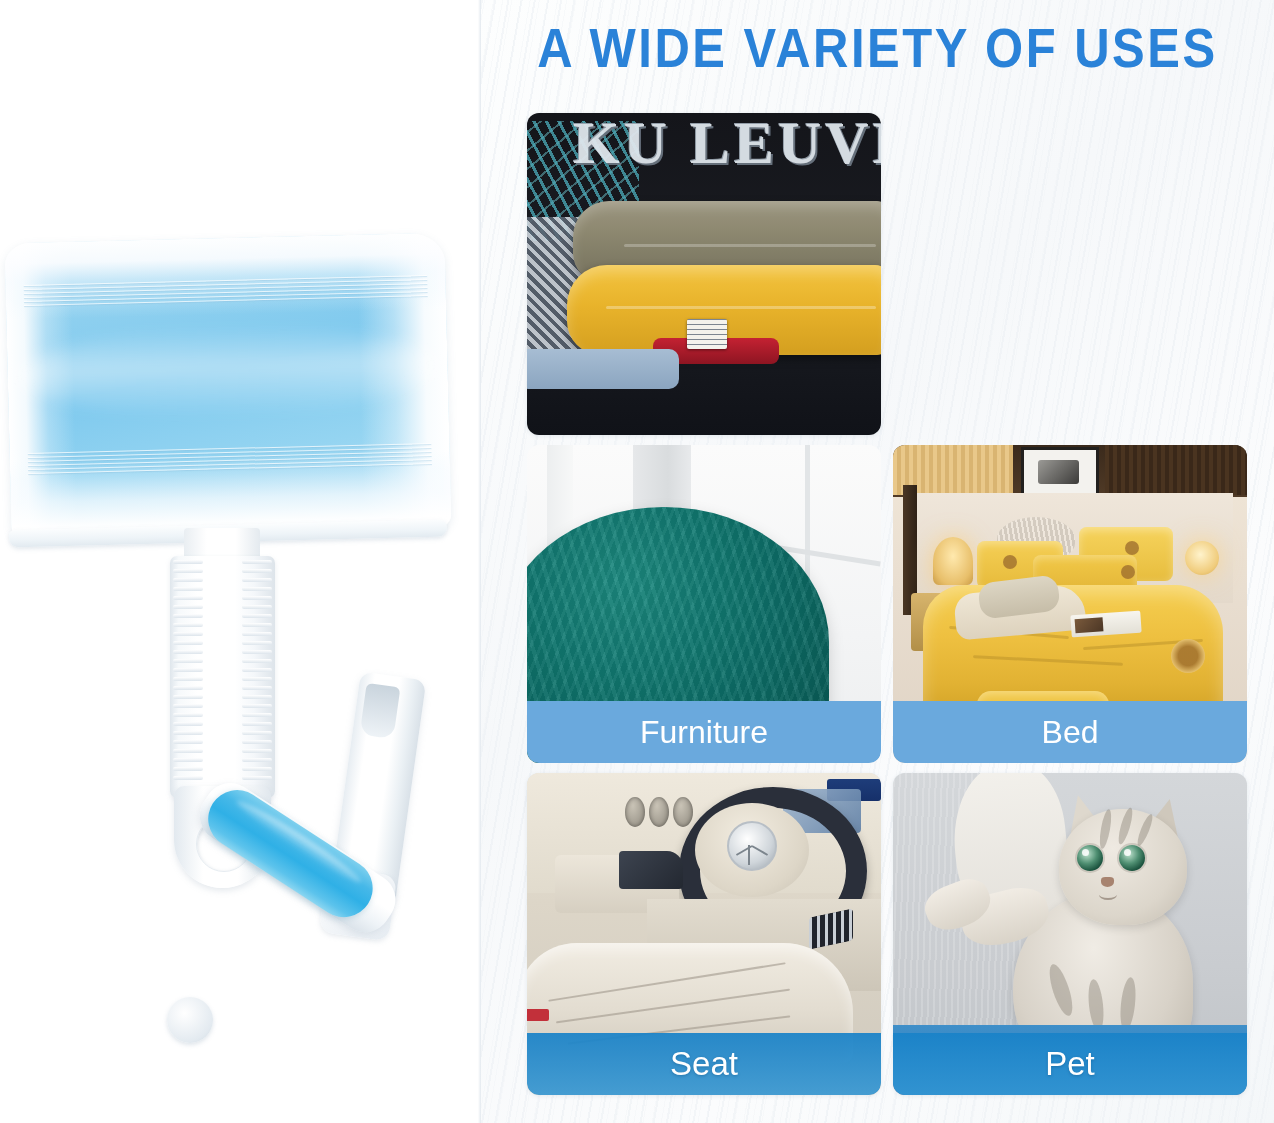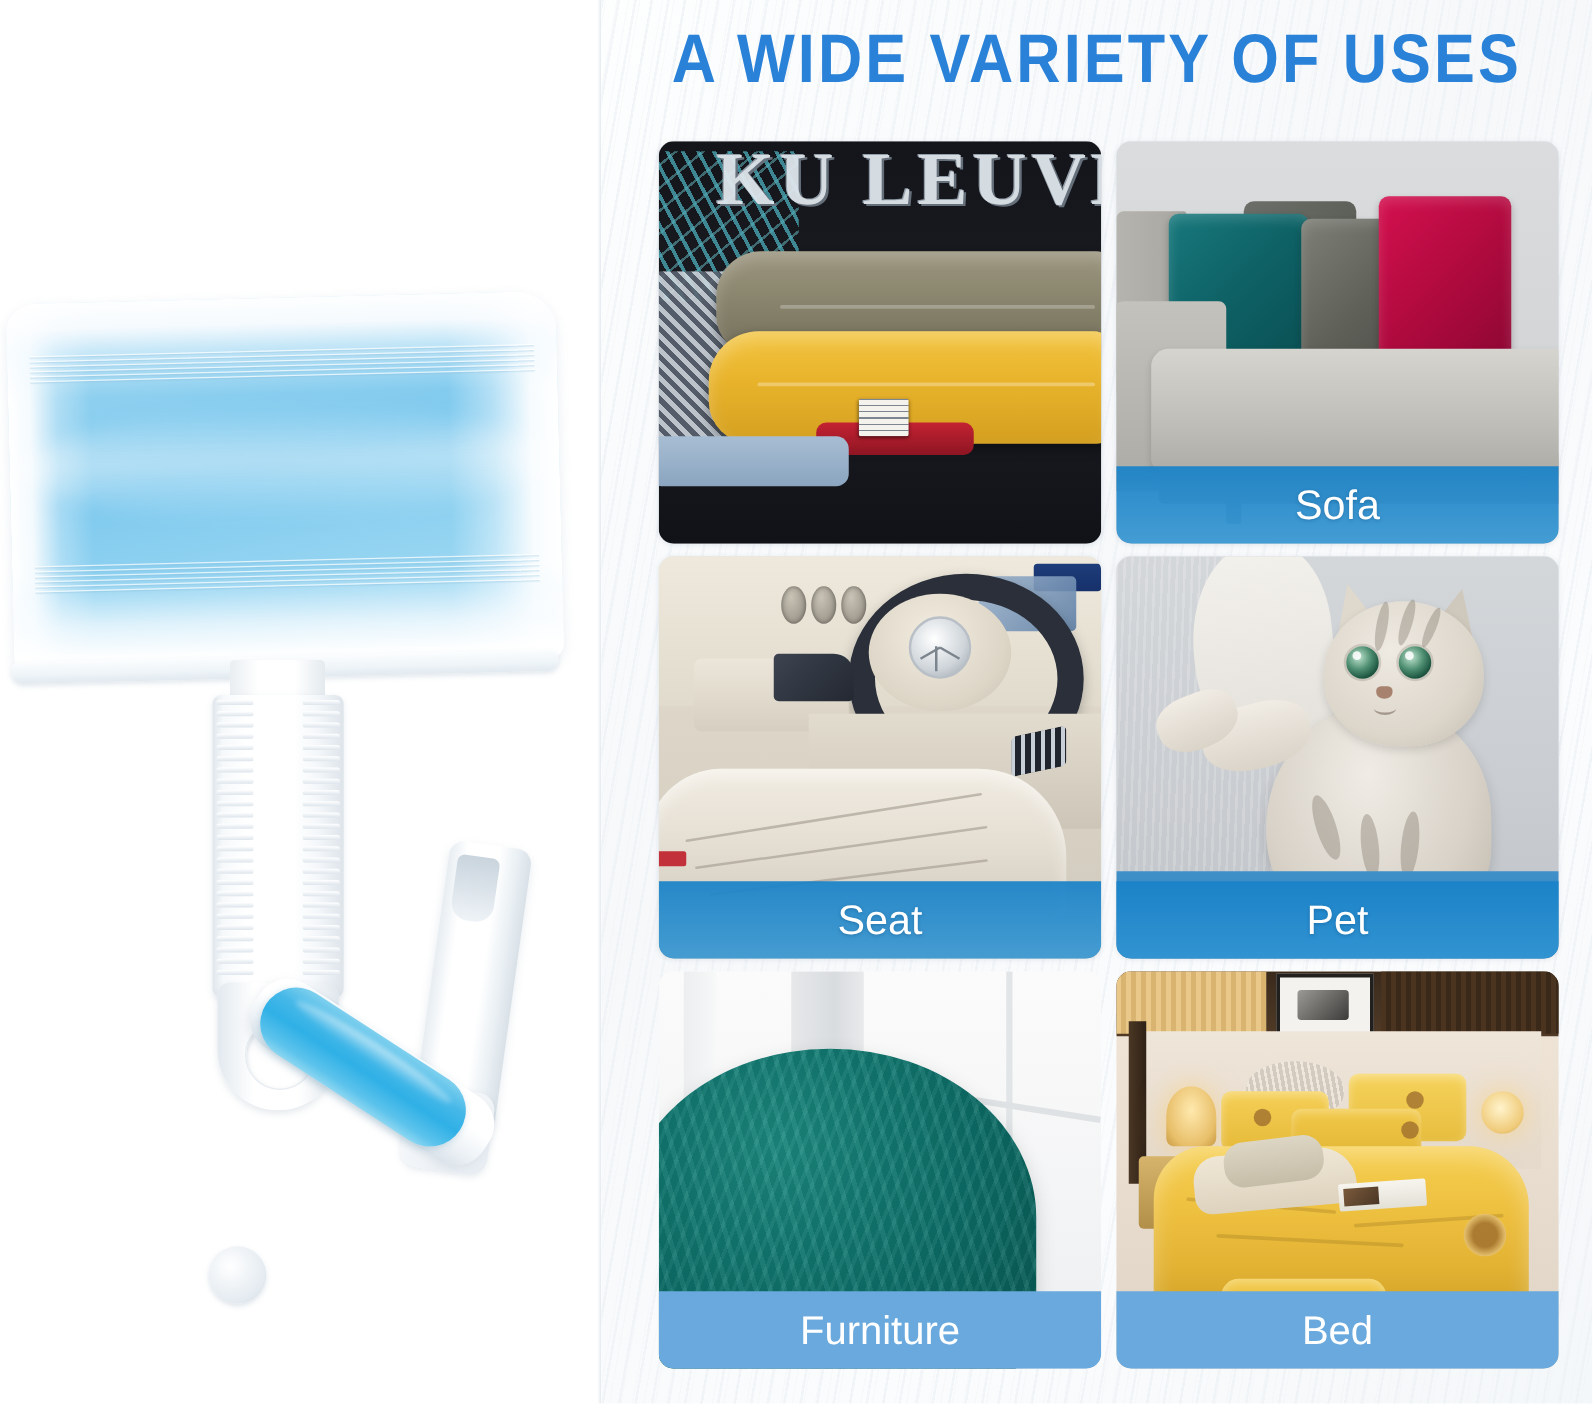--- a/index.html
+++ b/index.html
@@ -706,87 +706,20 @@
             <div class="varsity">KU LEUVEN</div>
             <div class="knit"></div>
             <div class="fold-olive"></div>
             <div class="fold-yellow"></div>
             <div class="red"></div>
             <div class="tag"></div>
             <div class="denim"></div>
           </div>
         </div>
 
-        <div class="tile">
-          <div class="photo ph-sofa">
-            <div class="back"></div>
-            <div class="pillow p-gray-back"></div>
-            <div class="pillow p-teal"></div>
-            <div class="pillow p-gray"></div>
-            <div class="pillow p-red"></div>
-            <div class="arm"></div>
-            <div class="seat"></div>
-            <div class="base"></div>
-            <div class="leg"></div>
-          </div>
-          <div class="label">Sofa</div>
-        </div>
-      </div>
-
-      <div class="row">
-
-        <div class="tile">
-          <div class="photo ph-seat">
-            <div class="dash"></div>
-            <div class="vent v1"></div>
-            <div class="vent v2"></div>
-            <div class="vent v3"></div>
-            <div class="blue-trim"></div>
-            <div class="screen"></div>
-            <div class="wheel"></div>
-            <div class="wheel-inner"></div>
-            <div class="wheel-hub"></div>
-            <div class="wheel-stem"></div>
-            <div class="console"></div>
-            <div class="console-dark"></div>
-            <div class="floor"></div>
-            <div class="pedal"></div>
-            <div class="seat-cushion"></div>
-            <div class="stitch s1"></div>
-            <div class="stitch s2"></div>
-            <div class="stitch s3"></div>
-            <div class="redbit"></div>
-          </div>
-          <div class="label">Seat</div>
-        </div>
-
-        <div class="tile">
-          <div class="photo ph-pet">
-            <div class="cushion"></div>
-            <div class="white-cloth"></div>
-            <div class="body"></div>
-            <div class="st4 stripe"></div>
-            <div class="st5 stripe"></div>
-            <div class="st6 stripe"></div>
-            <div class="paw paw-arm"></div>
-            <div class="paw paw-l"></div>
-            <div class="ear ear-l"></div>
-            <div class="ear ear-r"></div>
-            <div class="head"></div>
-            <div class="st1 stripe"></div>
-            <div class="st2 stripe"></div>
-            <div class="st3 stripe"></div>
-            <div class="eye eye-l"></div>
-            <div class="eye eye-r"></div>
-            <div class="nose"></div>
-            <div class="mouth"></div>
-            <div class="blue-cloth"></div>
-          </div>
-          <div class="label">Pet</div>
-        </div>
       </div>
 
       <div class="row">
 
         <div class="tile flat">
           <div class="photo ph-furn">
             <div class="wallline wl1"></div>
             <div class="wallline wl2"></div>
             <div class="wallline wl3"></div>
             <div class="wallline wl4"></div>
@@ -823,15 +756,68 @@
             <div class="cushion-gray"></div>
             <div class="book"></div>
             <div class="emb-big"></div>
             <div class="front-pillow"></div>
             <div class="emb emb4"></div>
           </div>
           <div class="label">Bed</div>
         </div>
       </div>
 
+      <div class="row">
+
+        <div class="tile">
+          <div class="photo ph-seat">
+            <div class="dash"></div>
+            <div class="vent v1"></div>
+            <div class="vent v2"></div>
+            <div class="vent v3"></div>
+            <div class="blue-trim"></div>
+            <div class="screen"></div>
+            <div class="wheel"></div>
+            <div class="wheel-inner"></div>
+            <div class="wheel-hub"></div>
+            <div class="wheel-stem"></div>
+            <div class="console"></div>
+            <div class="console-dark"></div>
+            <div class="floor"></div>
+            <div class="pedal"></div>
+            <div class="seat-cushion"></div>
+            <div class="stitch s1"></div>
+            <div class="stitch s2"></div>
+            <div class="stitch s3"></div>
+            <div class="redbit"></div>
+          </div>
+          <div class="label">Seat</div>
+        </div>
+
+        <div class="tile">
+          <div class="photo ph-pet">
+            <div class="cushion"></div>
+            <div class="white-cloth"></div>
+            <div class="body"></div>
+            <div class="st4 stripe"></div>
+            <div class="st5 stripe"></div>
+            <div class="st6 stripe"></div>
+            <div class="paw paw-arm"></div>
+            <div class="paw paw-l"></div>
+            <div class="ear ear-l"></div>
+            <div class="ear ear-r"></div>
+            <div class="head"></div>
+            <div class="st1 stripe"></div>
+            <div class="st2 stripe"></div>
+            <div class="st3 stripe"></div>
+            <div class="eye eye-l"></div>
+            <div class="eye eye-r"></div>
+            <div class="nose"></div>
+            <div class="mouth"></div>
+            <div class="blue-cloth"></div>
+          </div>
+          <div class="label">Pet</div>
+        </div>
+      </div>
+
     </div>
   </div>
 </div>
 
 </body></html>

